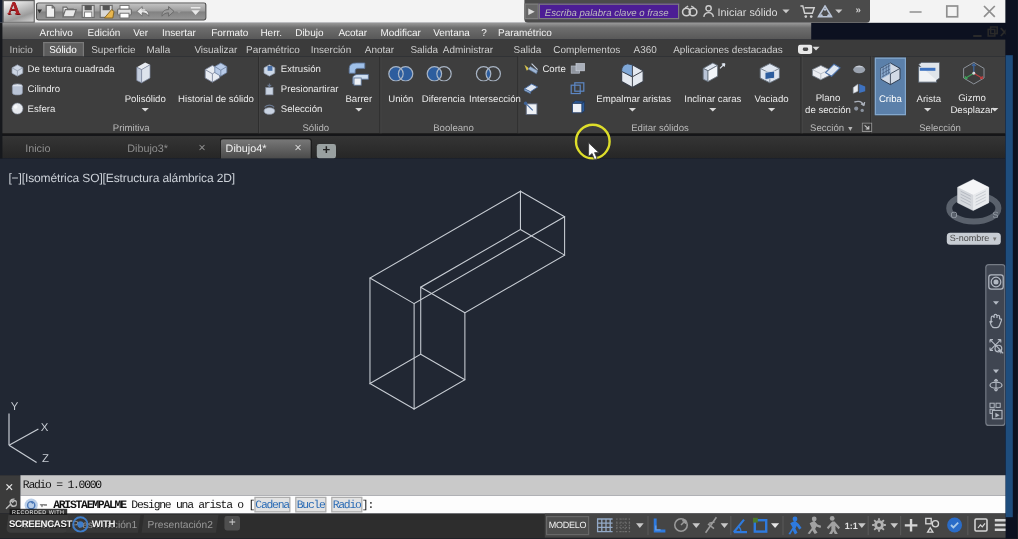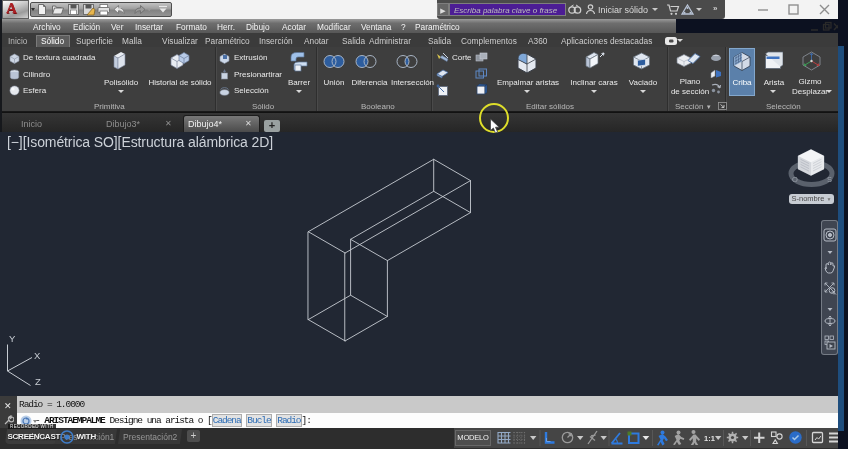--- a/index.html
+++ b/index.html
@@ -29,21 +29,21 @@
   .plabel{position:absolute;top:55px;font-size:8px;color:#b8b8b8;white-space:nowrap;}
   .rtxt{position:absolute;font-size:8px;color:#eaeaea;white-space:nowrap;}
   .rctr{position:absolute;font-size:8px;color:#eaeaea;text-align:center;white-space:nowrap;}
   
   #filetabs{left:0;top:112px;width:838px;height:20px;background:linear-gradient(#353535,#262626);border-top:1px solid #121212;box-sizing:border-box;}
   .ftab{position:absolute;font-size:9px;color:#8d8d8d;white-space:nowrap;}
   #ftactive{position:absolute;left:183px;top:2px;width:77px;height:18px;background:linear-gradient(#787878,#484848);border-radius:3px 3px 0 0;border:1px solid #1c1c1c;border-bottom:none;box-sizing:border-box;}
   #plus{position:absolute;left:264px;top:7px;width:16px;height:12px;background:#99a0a0;border-radius:2px;color:#222;font-size:11px;line-height:11px;text-align:center;font-weight:bold;}
   
   #canvas{left:0;top:132px;width:838px;height:264px;background:#212733;}
-  #vplabel{position:absolute;left:7px;top:2px;font-size:14px;color:#ccd1d8;letter-spacing:-0.1px;}
+  #vplabel{position:absolute;left:7px;top:12px;font-size:10px;color:#ccd1d8;letter-spacing:-0.1px;}
   #snombre{position:absolute;left:789px;top:62px;width:45px;height:9.5px;background:#c7ccd3;border-radius:3px;font-size:7.5px;color:#4a4a4a;text-align:center;line-height:10px;}
   #navbar{position:absolute;left:821px;top:88px;width:17px;height:135px;background:rgba(125,130,142,0.33);border:1px solid rgba(185,190,200,0.45);border-radius:3px;box-sizing:border-box;}
   
   #cmdgrip{left:0;top:396px;width:17px;height:32px;background:#3b3b3b;}
   #cmdhist{left:17px;top:396px;width:824px;height:17px;background:#c9c9c9;}
   #cmdhist span{position:absolute;left:2px;top:3px;font-family:"Liberation Mono",monospace;font-size:9.5px;letter-spacing:-1.05px;color:#161616;}
   #cmdline{left:17px;top:413px;width:824px;height:15px;background:#fdfdfd;font-family:"Liberation Mono",monospace;font-size:9.5px;letter-spacing:-1.05px;color:#111;}
   .chip{background:#e2e2e2;border:1px solid #adadad;color:#2a6bb5;padding:0 0px;}
   
   #bottombar{left:0;top:428px;width:843px;height:21px;background:#2d2d2d;padding-left:12px;}

